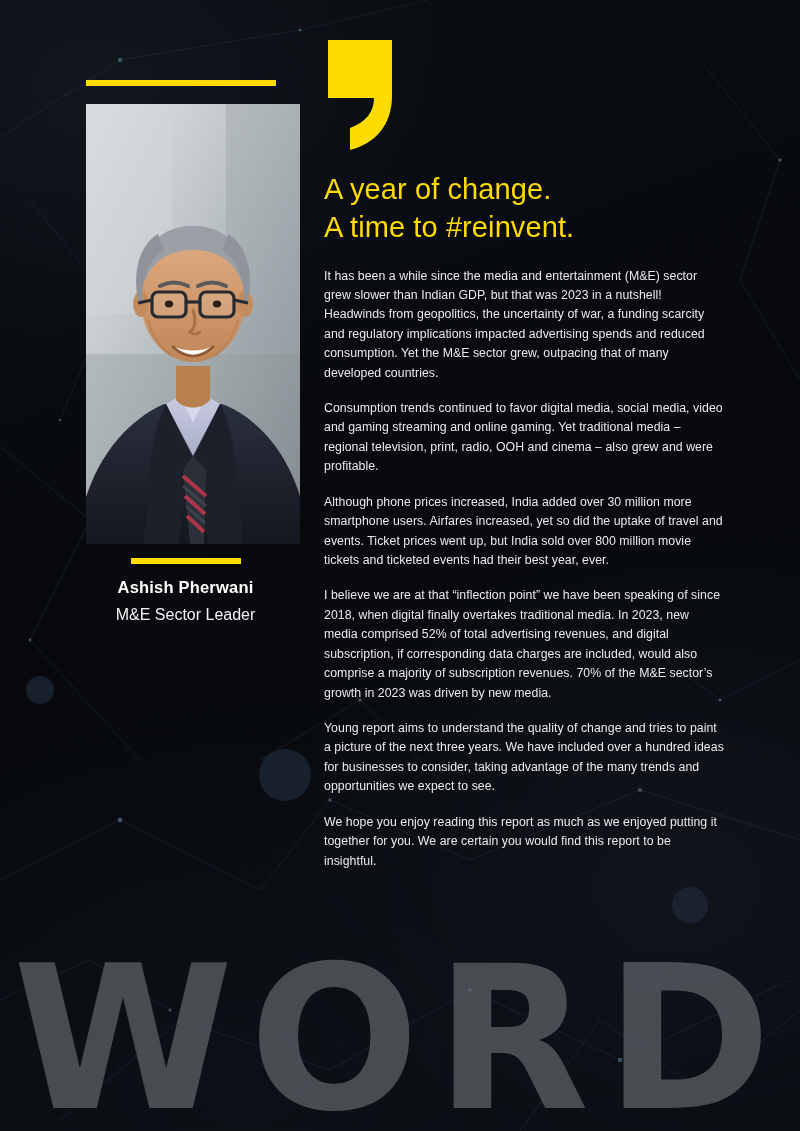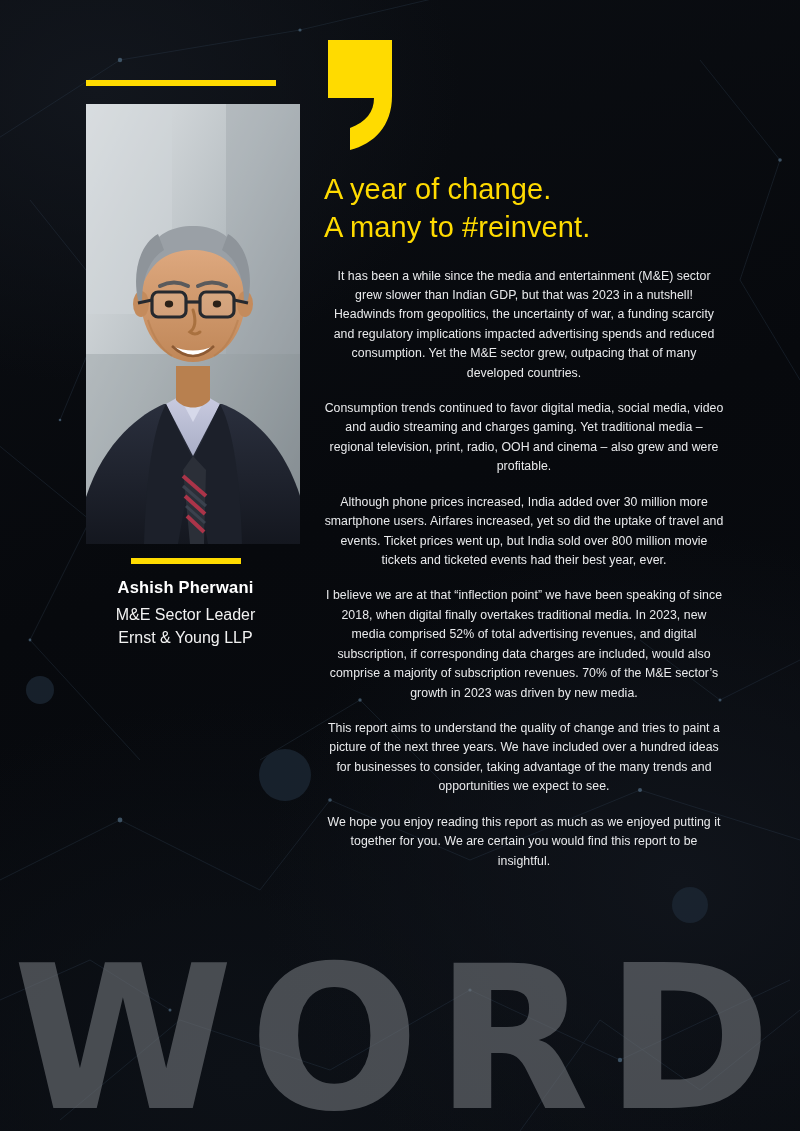--- a/index.html
+++ b/index.html
@@ -121,21 +121,20 @@
     letter-spacing: .1px;
   }
   .headline div { white-space: nowrap; }
 
   .body-text p {
     color: #e9eaec;
     font-size: 12.3px;
     line-height: 1.58;
     margin: 0 12px 16px 0;
     letter-spacing: .05px;
-    text-align: center;
   }
   .body-text p:last-child { margin-bottom: 0; }
 </style>
 </head>
 <body>
 
 <div class="page">
 
   <svg class="bg-net" viewBox="0 0 800 1131" preserveAspectRatio="none">
     <g stroke="#2b3a4a" stroke-width="0.7" fill="none" opacity="0.55">
@@ -258,38 +257,37 @@
         <path d="M62 216 q8 26, 24 36" stroke="#b2794a" stroke-width="2" fill="none" opacity="0.5"></path>
         <path d="M152 216 q-8 26, -24 36" stroke="#b2794a" stroke-width="2" fill="none" opacity="0.5"></path>
       </svg>
     </div>
 
     <div class="rule-bottom"></div>
 
     <div class="author">
       <div class="author-name">Ashish Pherwani</div>
       <div class="author-role">M&amp;E Sector Leader</div>
-      <div class="author-org">Ernst &amp; Young LLP</div>
     </div>
   </div>
 
   <div class="right-col">
 
     <svg class="quote-mark" viewBox="0 0 72 110">
       <path d="M4 0 H68 V56 C68 86, 50 104, 26 110 L26 88 C 42 82, 50 72, 50 58 L4 58 Z" fill="#ffdb00"></path>
     </svg>
 
     <div class="headline">
       <div>A year of change.</div>
-      <div>A many to #reinvent.</div>
+      <div>A time to #reinvent.</div>
     </div>
 
     <div class="body-text">
       <p>It has been a while since the media and entertainment (M&amp;E) sector grew slower than Indian GDP, but that was 2023 in a nutshell! Headwinds from geopolitics, the uncertainty of war, a funding scarcity and regulatory implications impacted advertising spends and reduced consumption. Yet the M&amp;E sector grew, outpacing that of many developed countries.</p>
-      <p>Consumption trends continued to favor digital media, social media, video and audio streaming and charges gaming. Yet traditional media – regional television, print, radio, OOH and cinema – also grew and were profitable.</p>
+      <p>Consumption trends continued to favor digital media, social media, video and gaming streaming and online gaming. Yet traditional media – regional television, print, radio, OOH and cinema – also grew and were profitable.</p>
       <p>Although phone prices increased, India added over 30 million more smartphone users. Airfares increased, yet so did the uptake of travel and events.  Ticket prices went up, but India sold over 800 million movie tickets and ticketed events had their best year, ever.</p>
       <p>I believe we are at that “inflection point” we have been speaking of since 2018, when digital finally overtakes traditional media.  In 2023, new media comprised 52% of total advertising revenues, and digital subscription, if corresponding data charges are included, would also comprise a majority of subscription revenues. 70% of the M&amp;E sector’s growth in 2023 was driven by new media.</p>
-      <p>This report aims to understand the quality of change and tries to paint a picture of the next three years. We have included over a hundred ideas for businesses to consider, taking advantage of the many trends and opportunities we expect to see.</p>
+      <p>Young report aims to understand the quality of change and tries to paint a picture of the next three years. We have included over a hundred ideas for businesses to consider, taking advantage of the many trends and opportunities we expect to see.</p>
       <p>We hope you enjoy reading this report as much as we enjoyed putting it together for you.  We are certain you would find this report to be insightful.</p>
     </div>
 
   </div>
 </div>
 
 </body></html>

